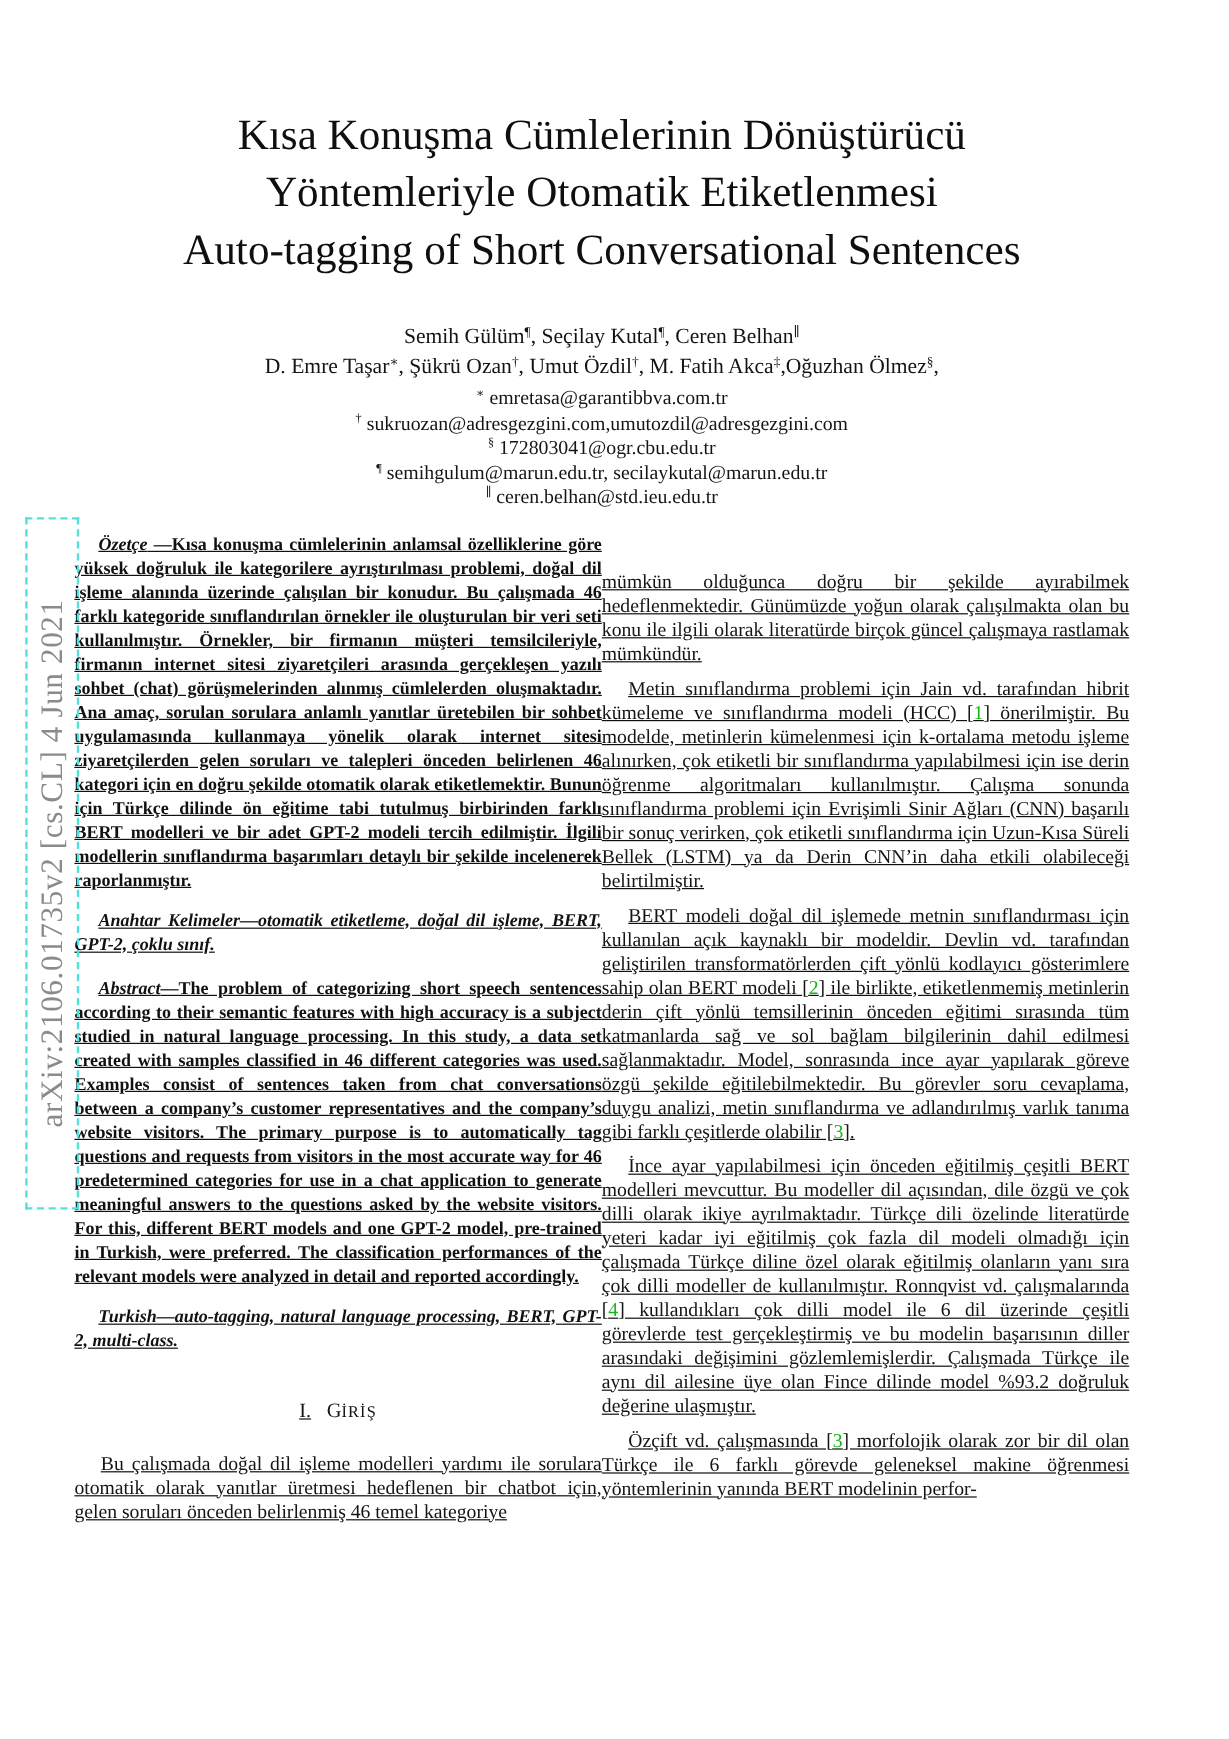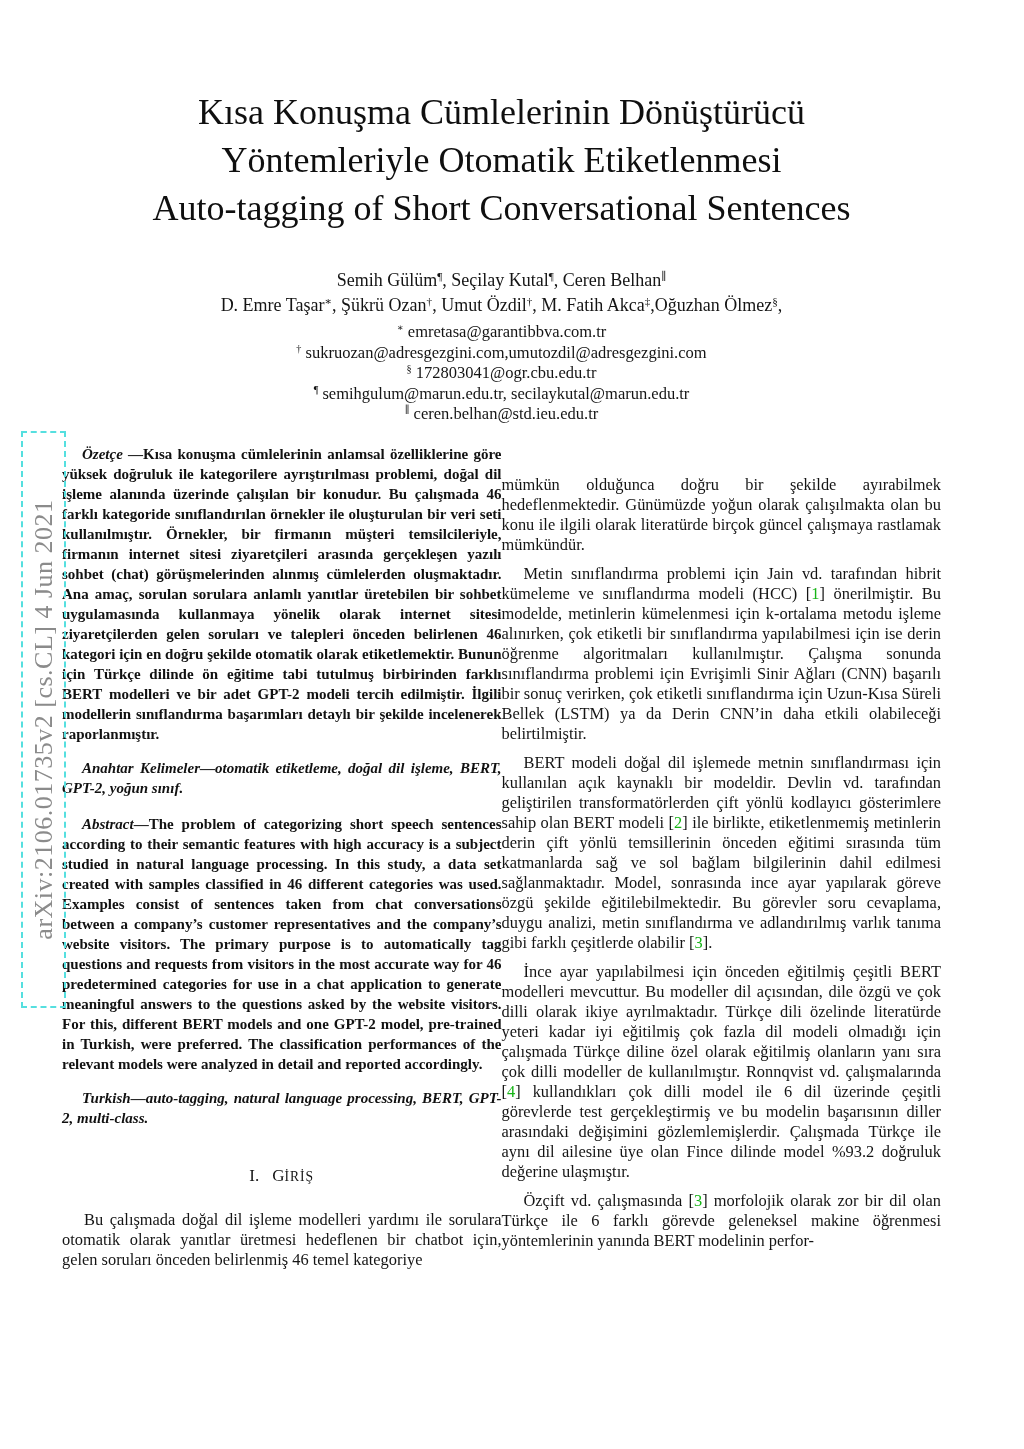--- a/index.html
+++ b/index.html
@@ -74,20 +74,21 @@
     line-height: 0;
     vertical-align: baseline;
     position: relative;
     top: -0.55em;
   }
 
   
   .columns {
     display: flex;
     margin-top: 19px;
+    text-decoration: underline;
   }
   .col { flex: 1 1 0; min-width: 0; }
 
   
   .abs-par {
     margin: 0;
     font-weight: 700;
     font-size: 15px;
     line-height: 20px;
     text-align: justify;
@@ -159,21 +160,21 @@
       <div class="email-line"><sup>¶</sup> semihgulum@marun.edu.tr, secilaykutal@marun.edu.tr</div>
       <div class="email-line"><sup>∥</sup> ceren.belhan@std.ieu.edu.tr</div>
     </div>
   </div>
 
   <div class="columns">
 
     <div class="col col-left">
       <p class="abs-par"><span class="abs-lead">Özetçe</span><span> —Kısa konuşma cümlelerinin anlamsal özelliklerine göre yüksek doğruluk ile kategorilere ayrıştırılması problemi, doğal dil işleme alanında üzerinde çalışılan bir konudur. Bu çalışmada 46 farklı kategoride sınıflandırılan örnekler ile oluşturulan bir veri seti kullanılmıştır. Örnekler, bir firmanın müşteri temsilcileriyle, firmanın internet sitesi ziyaretçileri arasında gerçekleşen yazılı sohbet (chat) görüşmelerinden alınmış cümlelerden oluşmaktadır. Ana amaç, sorulan sorulara anlamlı yanıtlar üretebilen bir sohbet uygulamasında kullanmaya yönelik olarak internet sitesi ziyaretçilerden gelen soruları ve talepleri önceden belirlenen 46 kategori için en doğru şekilde otomatik olarak etiketlemektir. Bunun için Türkçe dilinde ön eğitime tabi tutulmuş birbirinden farklı BERT modelleri ve bir adet GPT-2 modeli tercih edilmiştir. İlgili modellerin sınıflandırma başarımları detaylı bir şekilde incelenerek raporlanmıştır.</span></p>
 
-      <p class="kw-par">Anahtar Kelimeler—otomatik etiketleme, doğal dil işleme, BERT, GPT-2, yoğun sınıf.</p>
+      <p class="kw-par">Anahtar Kelimeler—otomatik etiketleme, doğal dil işleme, BERT, GPT-2, çoklu sınıf.</p>
 
       <p class="abs-par abs-en"><span class="abs-lead">Abstract</span><span>—The problem of categorizing short speech sentences according to their semantic features with high accuracy is a subject studied in natural language processing. In this study, a data set created with samples classified in 46 different categories was used. Examples consist of sentences taken from chat conversations between a company’s customer representatives and the company’s website visitors. The primary purpose is to automatically tag questions and requests from visitors in the most accurate way for 46 predetermined categories for use in a chat application to generate meaningful answers to the questions asked by the website visitors. For this, different BERT models and one GPT-2 model, pre-trained in Turkish, were preferred. The classification performances of the relevant models were analyzed in detail and reported accordingly.</span></p>
 
       <p class="kw-par">Turkish—auto-tagging, natural language processing, BERT, GPT-2, multi-class.</p>
 
       <h2 class="section-heading"><span class="section-num">I.</span><span class="sc-word"><span>G</span><span>İRİŞ</span></span></h2>
 
       <p class="body-par intro-par">Bu çalışmada doğal dil işleme modelleri yardımı ile sorulara otomatik olarak yanıtlar üretmesi hedeflenen bir chatbot için, gelen soruları önceden belirlenmiş 46 temel kategoriye</p>
     </div>
 

